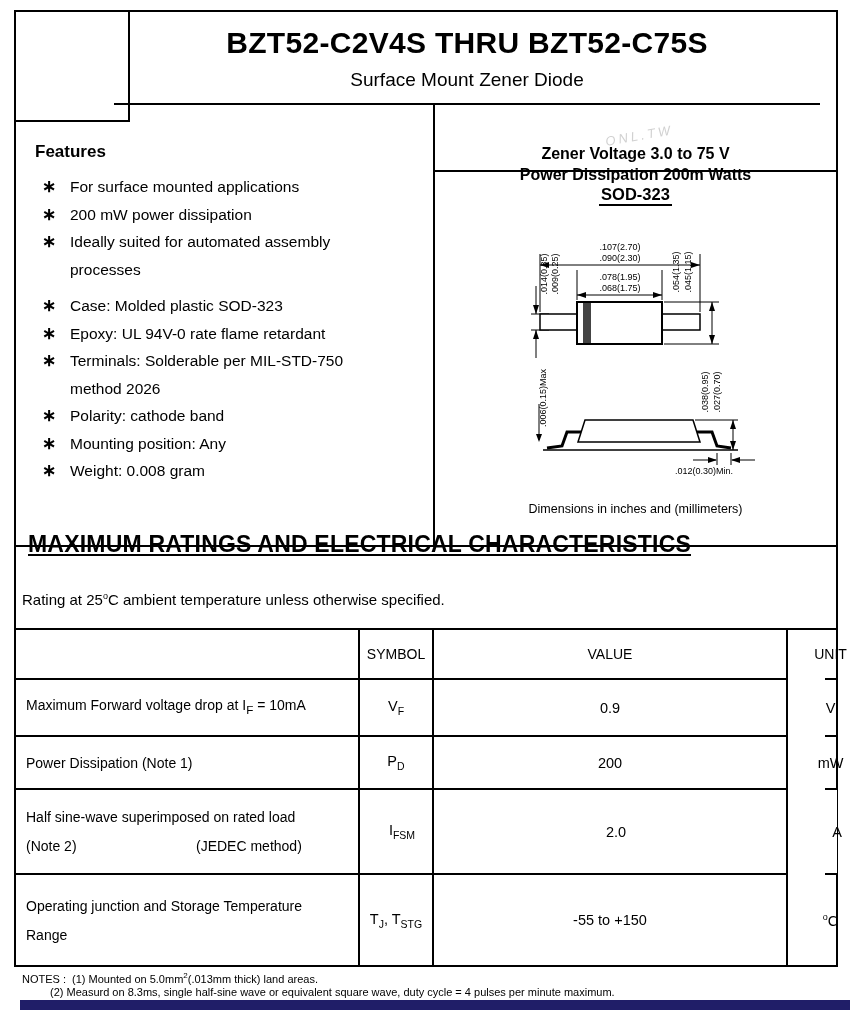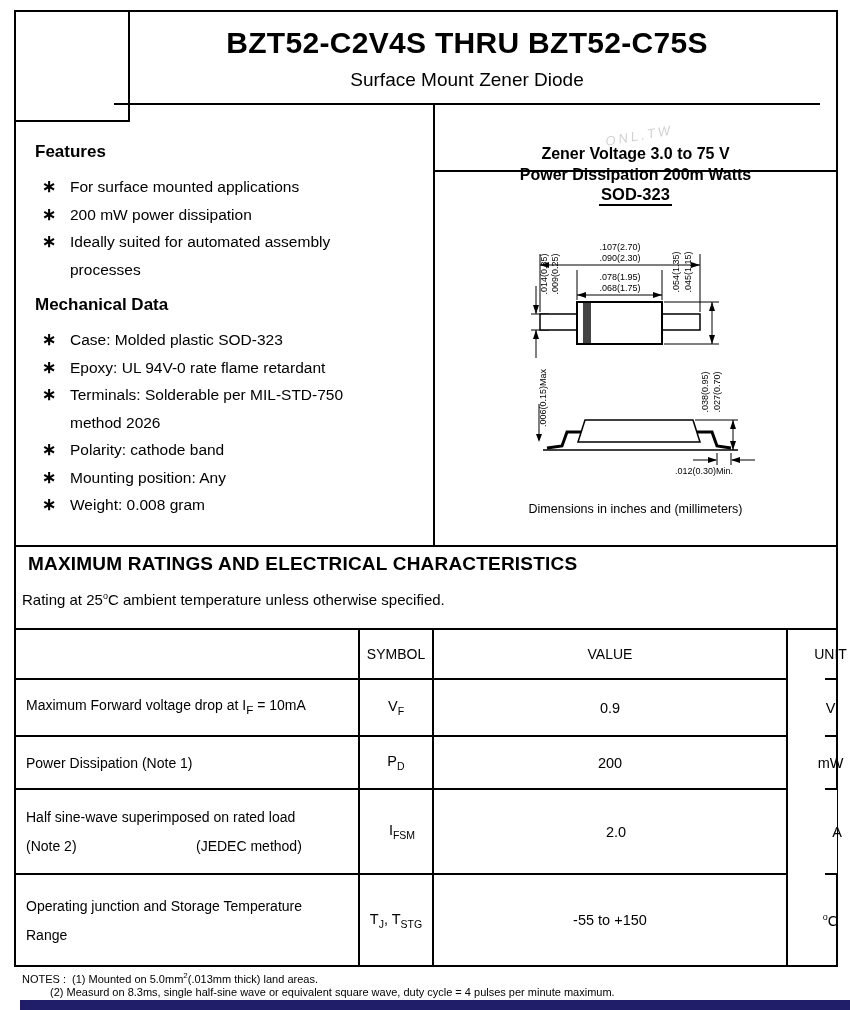--- a/index.html
+++ b/index.html
@@ -28,21 +28,21 @@
   .watermark { position:absolute; left:170px; top:22px; font-size:13px; color:#9a9a9a; opacity:.45;
                transform:rotate(-10deg); letter-spacing:3px; font-style:italic; font-weight:normal; }
   .pkg-name { margin-top:13px; text-align:center; font-size:16.5px; font-weight:bold; }
   .pkg-name span { border-bottom:2px solid #000; padding:0 2px 1px 2px; }
   .pkg-svg { display:block; margin:2px auto 0 auto; }
   .dim-label text, text.dim-label { font-size:9px; }
   .pkg-caption { text-align:center; font-size:12.5px; margin-top:4px; }
 
   .mid-divider { position:absolute; left:16px; top:545px; width:820px; height:0; border-top:2px solid #000; }
 
-  .ratings-heading { position:absolute; left:28px; top:553px; font-size:19px; font-weight:bold; letter-spacing:.2px; }
+  .ratings-heading { position:absolute; left:28px; top:531px; font-size:23px; font-weight:bold; letter-spacing:.2px;text-decoration:underline; }
   .ratings-sub { position:absolute; left:22px; top:591px; font-size:15px; }
   .ratings-sub sup { font-size:9px; }
 
   .ratings-table { position:absolute; left:16px; top:628px; width:820px; border-top:2px solid #000;
                    display:grid; grid-template-columns:344px 74px 354px 48px; }
   .tc { border-right:2px solid #000; border-bottom:2px solid #000; background:#fff; }
   .tc.c4 { border-right:none;margin-left:37px; }
   .tc.last { border-bottom:none; }
   .r0 { height:50px; } .r1 { height:57px; } .r2 { height:53px; } .r3 { height:85px;padding-left:12px; } .r4 { height:90px; }
   .tc.param { display:flex; flex-direction:column; justify-content:center; padding:4px 23px 4px 10px;
@@ -74,21 +74,20 @@
     <div class="subtitle">Surface Mount Zener Diode</div>
   </div>
 
   <div class="left-col">
     <div class="sec-heading">Features</div>
     <div class="blist">
       <div class="bitem"><span class="bullet">∗</span><span>For surface mounted applications</span></div>
       <div class="bitem"><span class="bullet">∗</span><span>200 mW power dissipation</span></div>
       <div class="bitem"><span class="bullet">∗</span><span>Ideally suited for automated assembly processes</span></div>
     </div>
-    <div class="sec-heading mech">Mechanical Data</div>
     <div class="blist">
       <div class="bitem"><span class="bullet">∗</span><span>Case: Molded plastic SOD-323</span></div>
       <div class="bitem"><span class="bullet">∗</span><span>Epoxy: UL 94V-0 rate flame retardant</span></div>
       <div class="bitem"><span class="bullet">∗</span><span>Terminals: Solderable per MIL-STD-750 method 2026</span></div>
       <div class="bitem"><span class="bullet">∗</span><span>Polarity: cathode band</span></div>
       <div class="bitem"><span class="bullet">∗</span><span>Mounting position: Any</span></div>
       <div class="bitem"><span class="bullet">∗</span><span>Weight: 0.008 gram</span></div>
     </div>
   </div>
 

